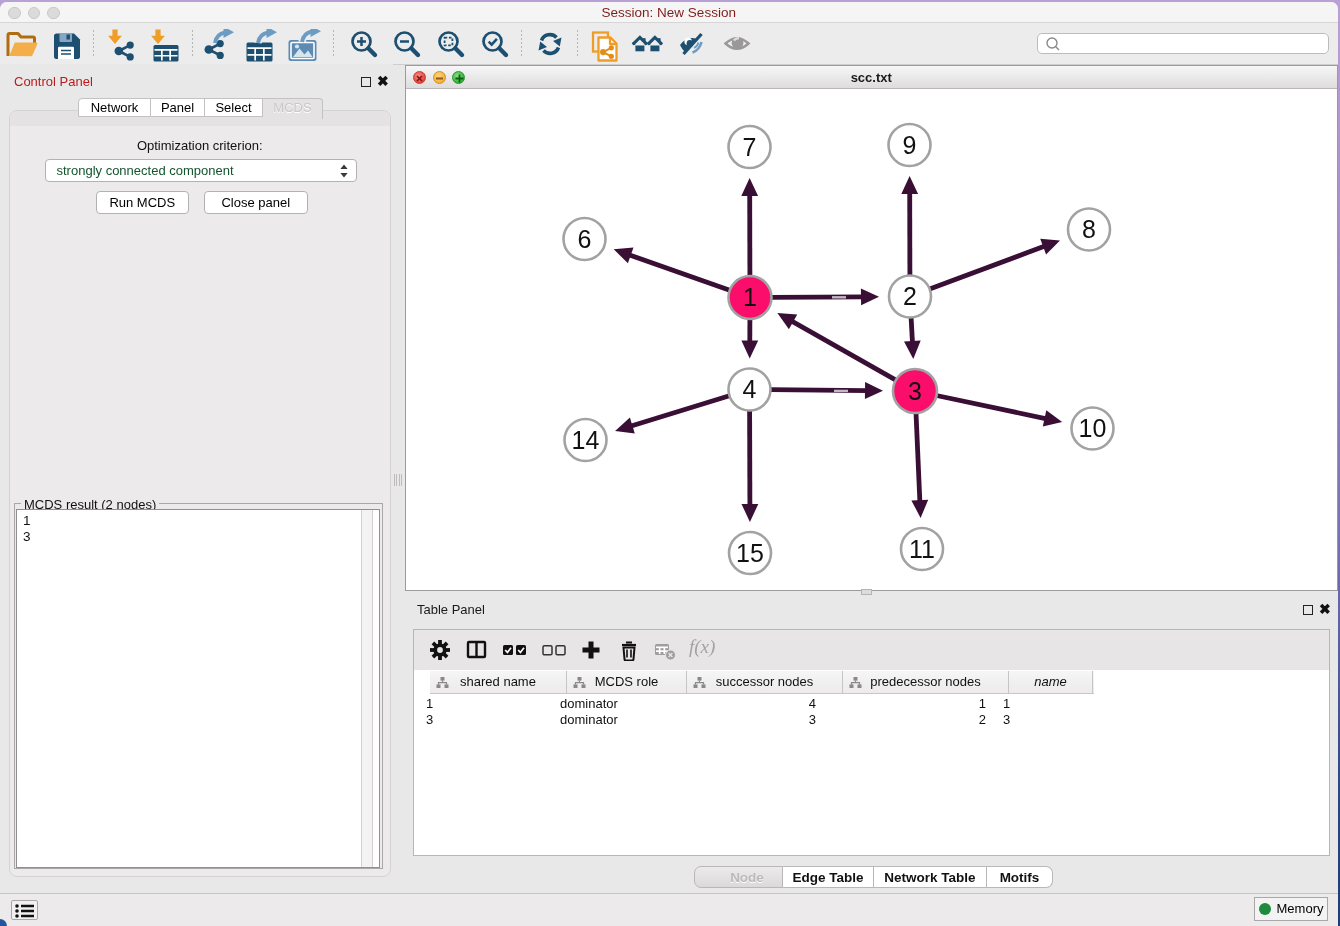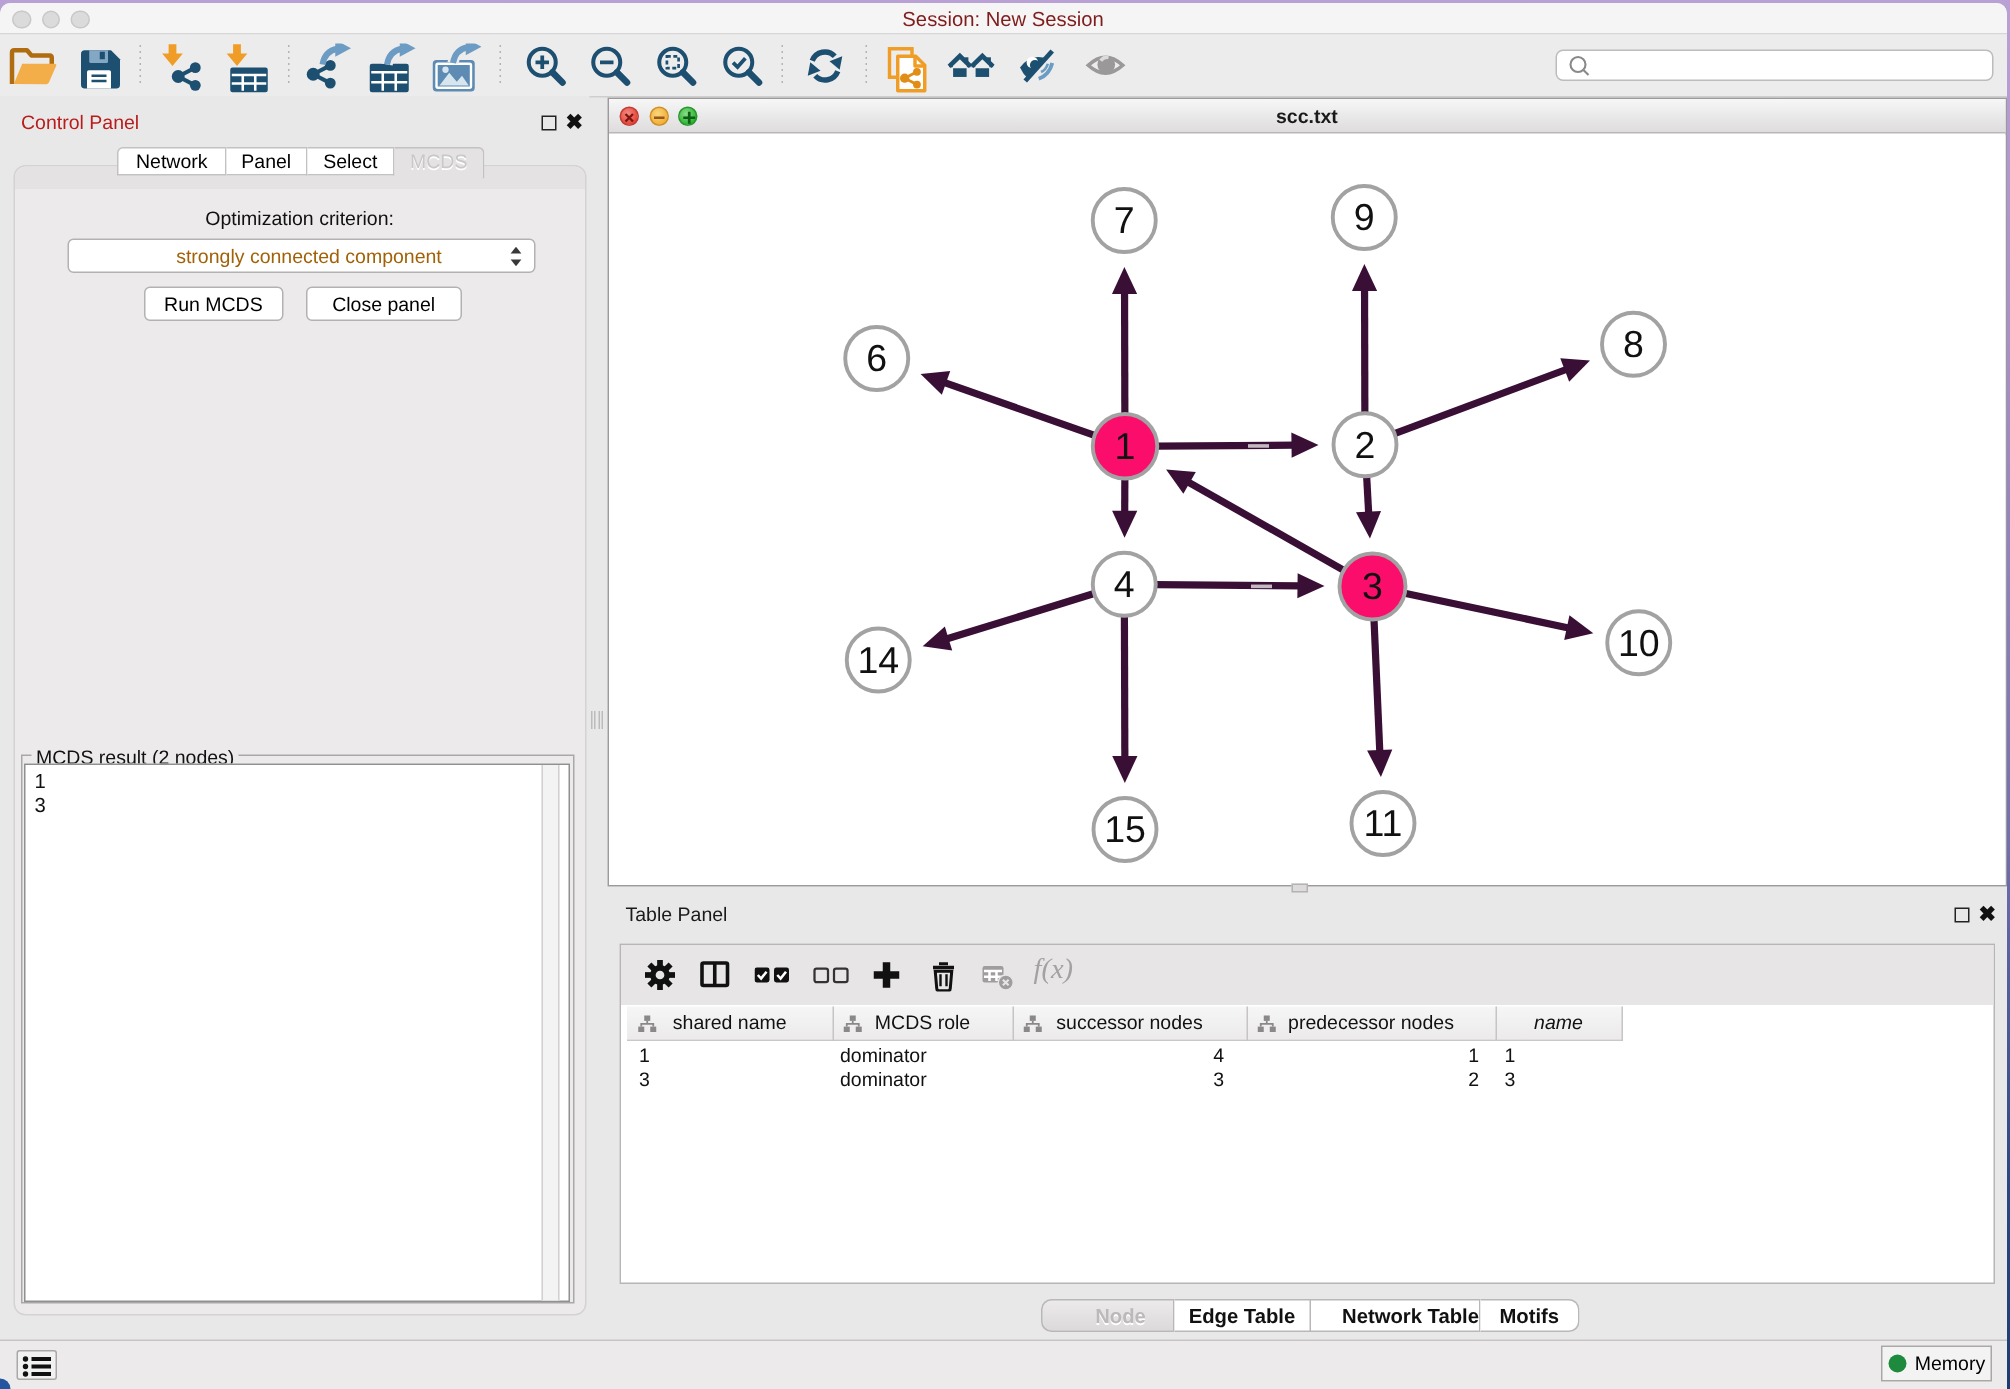--- a/index.html
+++ b/index.html
@@ -33,21 +33,21 @@
   .tab.first { border-left:1px solid #c3c1c1; border-top-left-radius:4px; }
   .tab.sel { background:#e4e2e2; color:#c9c7c7;
              text-shadow:0 1px 0 #fff; border-bottom:none; height:21px; border-top-right-radius:4px; }
   #cpbody { position:absolute; left:8.5px; top:45.5px; width:382.5px; height:767.5px;
             background:#eceaea; border:1px solid #d4d2d2; border-radius:8px; }
   #cpband { position:absolute; left:0; top:0; width:100%; height:15px; background:#e4e2e2;
             border-radius:8px 8px 0 0; }
   #optlabel { position:absolute; left:0; top:27px; width:100%; text-align:center; font-size:13px; color:#111; }
   #combo { position:absolute; left:35px; top:48px; width:312px; height:23px; background:#fff;
            border:1px solid #b3b1b1; border-radius:4px; font-size:13px; line-height:21px;
-           padding-left:11px; color:#a16207;text-align:center; }
+           padding-left:11px; color:#14532d; }
   .btn { position:absolute; top:80px; height:23px; background:#fff; border:1px solid #b3b1b1;
          border-radius:4px; font-size:13px; text-align:center; line-height:21px; color:#000; }
   #fieldset { position:absolute; left:4.5px; top:392px; width:369px; height:366px;
               border:1px solid #a9a7a7; }
   #fslegend { position:absolute; left:6px; top:-7px; background:#eceaea; padding:0 3px;
               font-size:13px; color:#111; }
   #fstext { position:absolute; left:1px; top:5px; width:364px; height:359px; background:#fff;
             border:1px solid #909090; font-size:13.5px; color:#111; padding:3px 0 0 6px; line-height:16.5px; }
   #fsscroll { position:absolute; right:6px; top:0px; width:12px; height:357px;
               background:#f4f3f3; border-left:1px solid #d2d0d0; border-right:1px solid #d2d0d0; }
@@ -61,22 +61,22 @@
   .mbtn { position:absolute; top:5.5px; width:13px; height:13px; border-radius:50%;
           font-size:11px; line-height:13px; text-align:center; }
   #netcanvas { position:absolute; left:0; top:24px; width:930.5px; height:500px; background:#fff; }
   #netcanvas svg { display:block; }
   
   #tpanel { position:absolute; left:405px; top:596px; width:932.5px; height:295px; background:#e9e8e8; }
   #tphead { position:absolute; left:12px; top:4px; font-size:13px; color:#1a1a1a; }
   #tbox { position:absolute; left:8px; top:30.5px; width:916.5px; height:227px;
           background:#fff; border:1px solid #b7b5b5; }
   #ttoolbar { position:absolute; left:0; top:0; width:100%; height:40px; background:#e7e5e5; }
-  #thead { position:absolute; left:4px; top:41px; width:664px; height:23px;
-           background:linear-gradient(#f6f6f6,#eceaea); border-bottom:1px solid #c9c7c7; display:flex;justify-content:center; }
+  #thead { position:absolute; left:16px; top:41px; width:664px; height:23px;
+           background:linear-gradient(#f6f6f6,#eceaea); border-bottom:1px solid #c9c7c7; display:flex; }
   .th { position:relative; height:23px; border-right:1px solid #c6c4c4; font-size:13px;
         color:#111; text-align:center; line-height:22px; }
   .trow { position:absolute; left:0; width:100%; height:16px; font-size:13px; color:#111; }
   .cell { position:absolute; top:0; }
   .bottabs { position:absolute; top:268px; left:289px; display:flex; }
   .btab { height:22px; line-height:21px; font-size:13.5px; font-weight:bold; color:#111;
           background:#fff; border:1px solid #b9b7b7; border-left:none; text-align:center; }
   .btab.first { border-left:1px solid #b9b7b7; border-radius:7px 0 0 7px;padding-left:17px; }
   .btab.last { border-radius:0 7px 7px 0; }
   .btab.sel { background:linear-gradient(#eceaea,#dbd9d9); color:#bbb9b9; text-shadow:0 1px 0 #fff; }
@@ -424,21 +424,21 @@
         <span class="cell" style="left:12px;">3</span>
         <span class="cell" style="left:146px;">dominator</span>
         <span class="cell" style="left:390px; width:12px; text-align:right;">3</span>
         <span class="cell" style="left:560px; width:12px; text-align:right;">2</span>
         <span class="cell" style="left:589px;">3</span>
       </div>
     </div>
     <div class="bottabs">
       <div class="btab first sel" style="width:89px;">Node Table</div>
       <div class="btab" style="width:91px;">Edge Table</div>
-      <div class="btab" style="width:113px;text-align:right;">Network Table</div>
+      <div class="btab" style="width:113px;">Network Table</div>
       <div class="btab last" style="width:66px;">Motifs</div>
     </div>
   </div>
   <div id="statusbar">
     <div id="listbtn">
         <svg width="26" height="18" viewBox="0 0 26 18" style="position:absolute;left:0px;top:1px;">
           <circle cx="5" cy="4" r="1.8" fill="#111"></circle>
           <circle cx="5" cy="9" r="1.8" fill="#111"></circle>
           <circle cx="5" cy="14" r="1.8" fill="#111"></circle>
           <path d="M9 4 h13 M9 9 h13 M9 14 h13" stroke="#111" stroke-width="2.6"></path>

